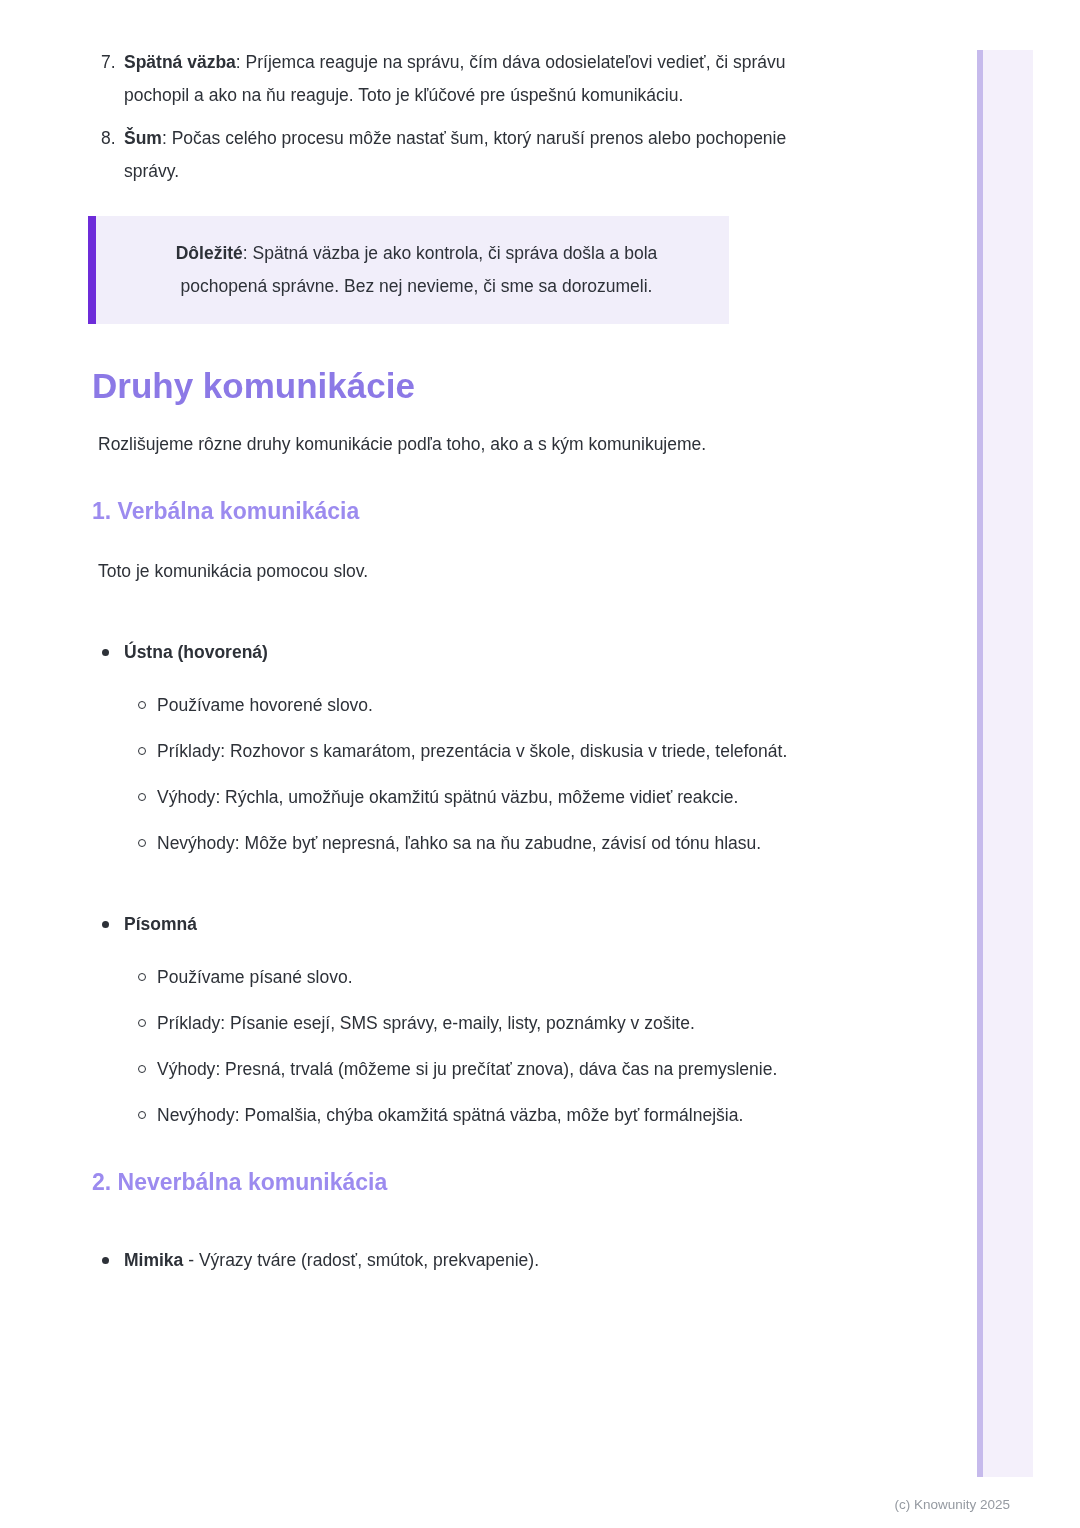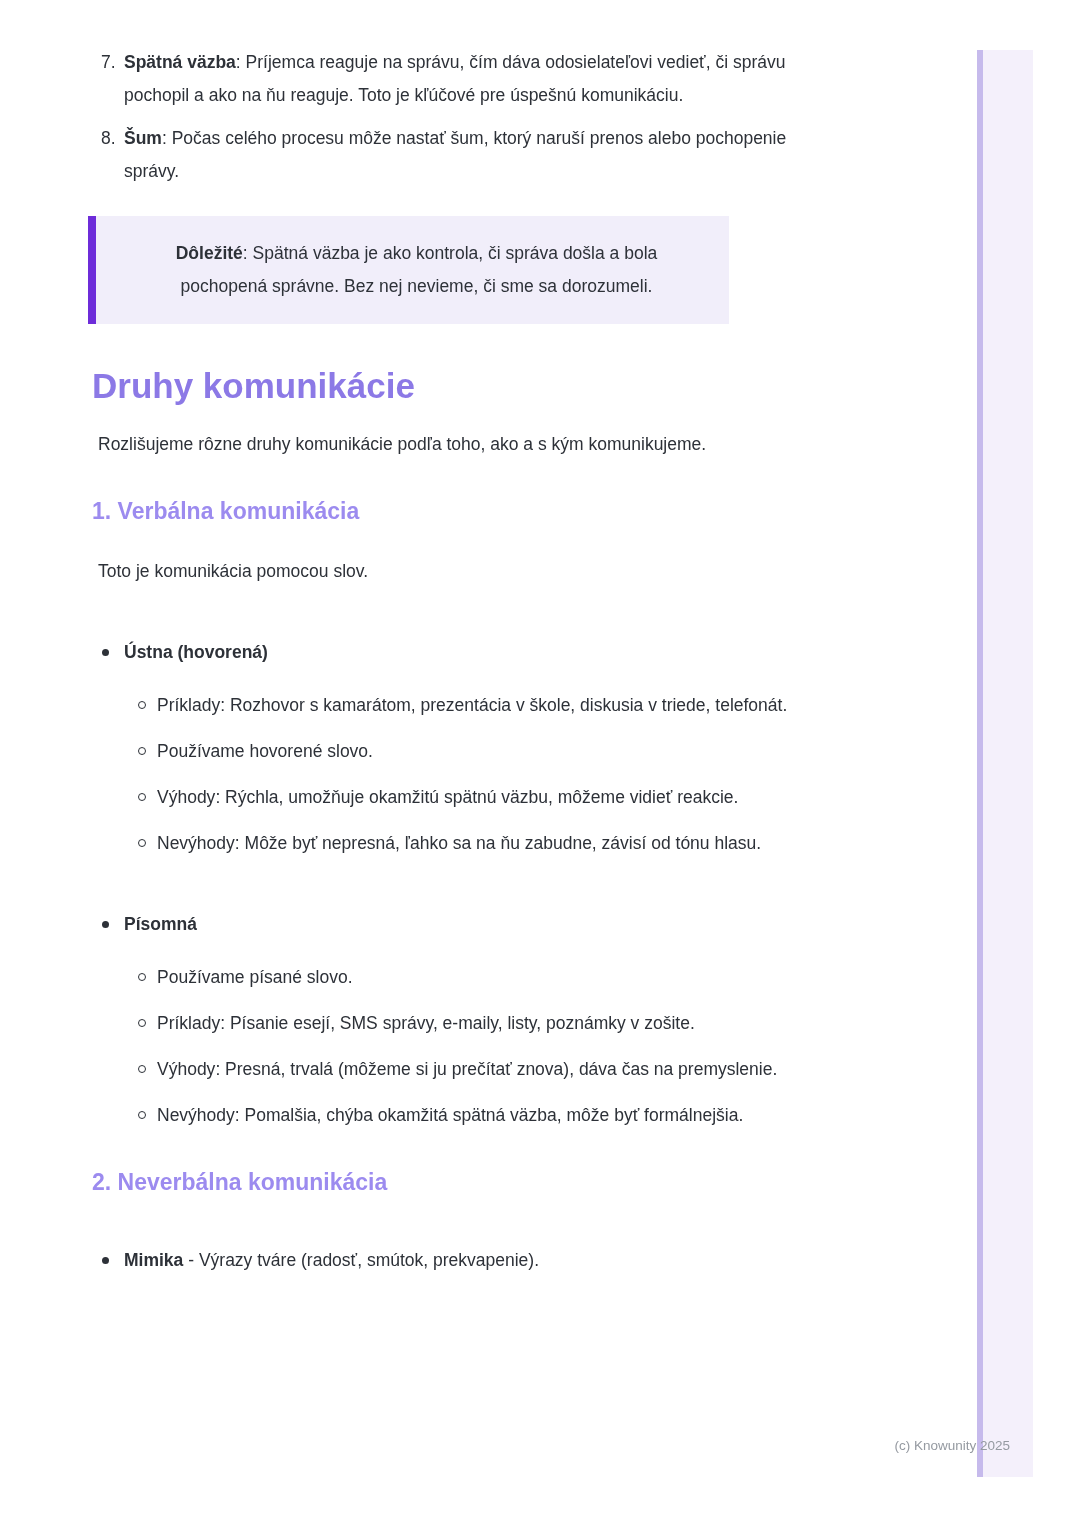--- a/index.html
+++ b/index.html
@@ -73,21 +73,21 @@
     position:absolute;left:46px;top:12px;
     width:6px;height:6px;border-radius:50%;
     border:1.5px solid var(--text);
     background:transparent;
   }
   
   .seg-b{font-weight:700;}
   .seg-i{}
   
   .watermark{
-    position:absolute;top:1437px;right:70px;z-index:3;
+    position:absolute;top:1496px;right:70px;z-index:3;
     font-size:13.5px;line-height:18px;color:var(--footer-gray);
   }
 </style>
 </head>
 <body>
 
 <div class="page-strip"></div>
 
 <main class="content">
 
@@ -113,25 +113,25 @@
   <p class="sub-intro">Toto je komunikácia pomocou slov.</p>
 
   <div class="b1-block">
     <div class="b1">
       <span class="dot"></span>
       <span><span class="seg-b">Ústna (hovorená)</span></span>
     </div>
     <div class="sublist">
       <div class="b2">
         <span class="circ"></span>
-        <div><span class="seg-i">Príklady</span><span>: Rozhovor s kamarátom, prezentácia v škole, diskusia v triede, telefonát.</span></div>
+        <div><span>Používame hovorené slovo.</span></div>
       </div>
       <div class="b2">
         <span class="circ"></span>
-        <div><span>Používame hovorené slovo.</span></div>
+        <div><span class="seg-i">Príklady</span><span>: Rozhovor s kamarátom, prezentácia v škole, diskusia v triede, telefonát.</span></div>
       </div>
       <div class="b2">
         <span class="circ"></span>
         <div><span class="seg-i">Výhody</span><span>: Rýchla, umožňuje okamžitú spätnú väzbu, môžeme vidieť reakcie.</span></div>
       </div>
       <div class="b2">
         <span class="circ"></span>
         <div><span class="seg-i">Nevýhody</span><span>: Môže byť nepresná, ľahko sa na ňu zabudne, závisí od tónu hlasu.</span></div>
       </div>
     </div>

